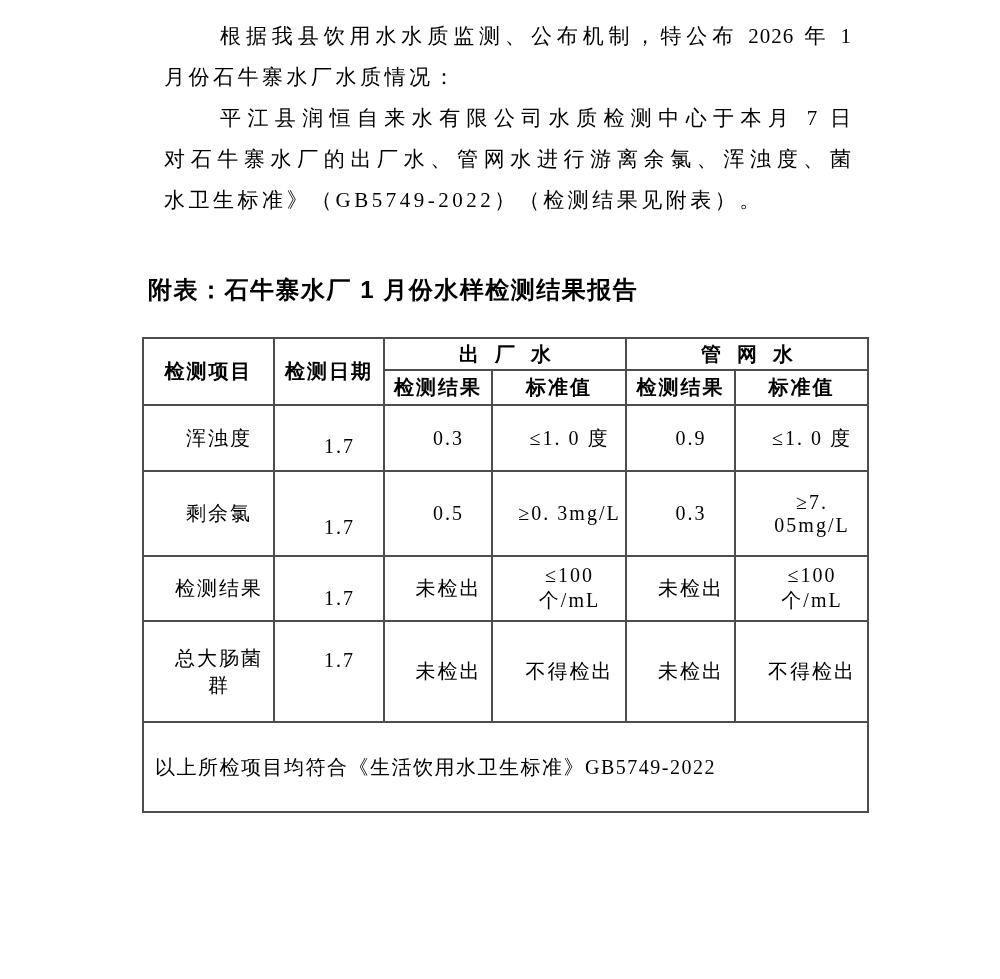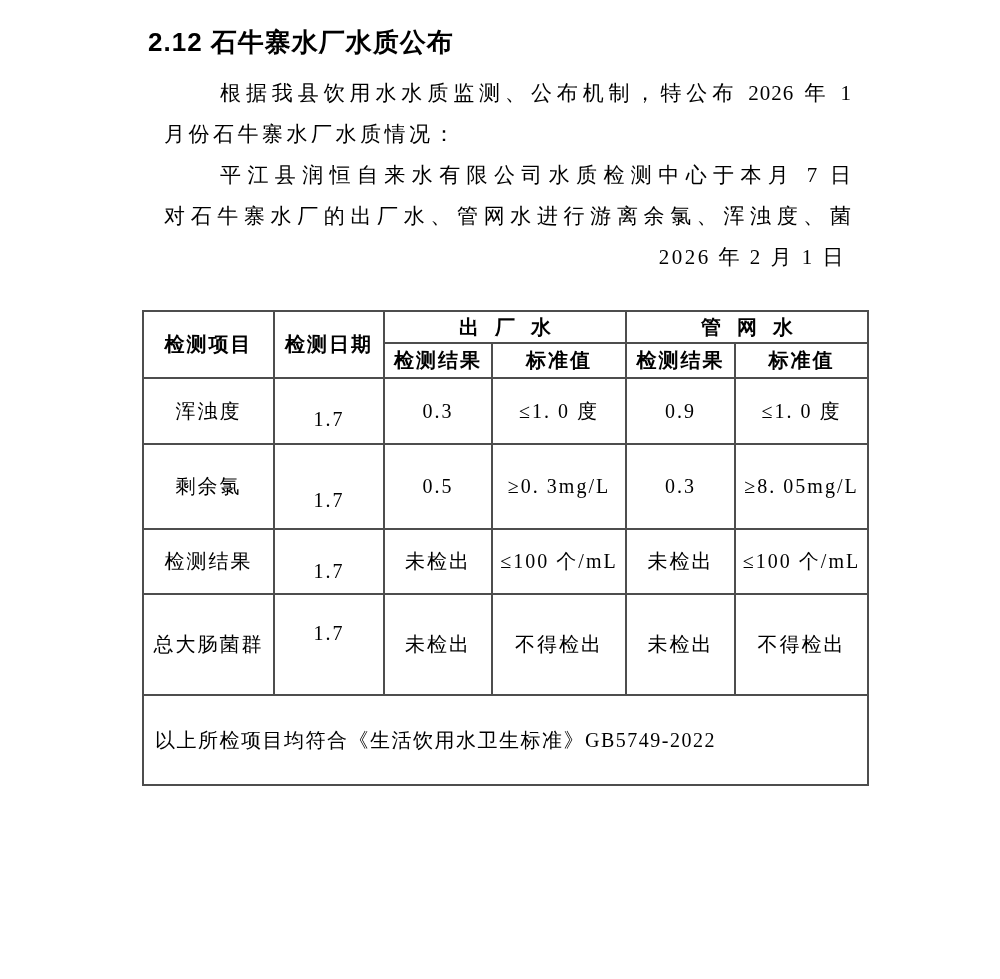--- a/index.html
+++ b/index.html
@@ -71,20 +71,21 @@
   }
   table.report th {
     font-family: "Liberation Sans", "DejaVu Sans", sans-serif;
     font-size: 20px;
     font-weight: bold;
     letter-spacing: 2px;
   }
   table.report td {
     font-size: 20px;
     letter-spacing: 2px;
+    padding-left: 21px;
   }
   .hr1 { height: 32px; border-radius: 8px; }
   .hr2 { height: 35px; }
   .r0 { height: 66px; }
   .r1 { height: 85px; }
   .r2 { height: 65px; }
   .r3 { height: 101px; }
   .sp {
     letter-spacing: 0.8em;
     margin-right: -0.8em;
@@ -100,30 +101,30 @@
     padding-left: 11px;
     letter-spacing: 1.5px;
     border-radius: 29px;
   }
 </style>
 </head>
 <body>
 
 <div class="doc">
 
-  <h1 class="doc-title">2.12 石牛寨水厂水质公布</h1>
 
   <div class="text-block">
     <div class="line j ind">根据我县饮用水水质监测、公布机制，特公布 2026 年 1</div>
     <div class="line">月份石牛寨水厂水质情况：</div>
     <div class="line j ind">平江县润恒自来水有限公司水质检测中心于本月 7 日</div>
     <div class="line j">对石牛寨水厂的出厂水、管网水进行游离余氯、浑浊度、菌</div>
-    <div class="line date-line">2026 年 2 月 1 日</div>
+    <div class="line">水卫生标准》（GB5749-2022）（检测结果见附表）。</div>
   </div>
 
+  <h2 class="table-title">附表：石牛寨水厂 1 月份水样检测结果报告</h2>
 
   <table class="report">
     <colgroup>
       <col style="width:131px">
       <col style="width:110px">
       <col style="width:108px">
       <col style="width:134px">
       <col style="width:109px">
       <col style="width:133px">
     </colgroup>
@@ -149,21 +150,21 @@
         <td>≤1. 0 度</td>
         <td>0.9</td>
         <td>≤1. 0 度</td>
       </tr>
       <tr class="r1">
         <td>剩余氯</td>
         <td><span class="dshift d1">1.7</span></td>
         <td>0.5</td>
         <td>≥0. 3mg/L</td>
         <td>0.3</td>
-        <td>≥8. 05mg/L</td>
+        <td>≥7. 05mg/L</td>
       </tr>
       <tr class="r2">
         <td>检测结果</td>
         <td><span class="dshift d2">1.7</span></td>
         <td>未检出</td>
         <td>≤100 个/mL</td>
         <td>未检出</td>
         <td>≤100 个/mL</td>
       </tr>
       <tr class="r3">

